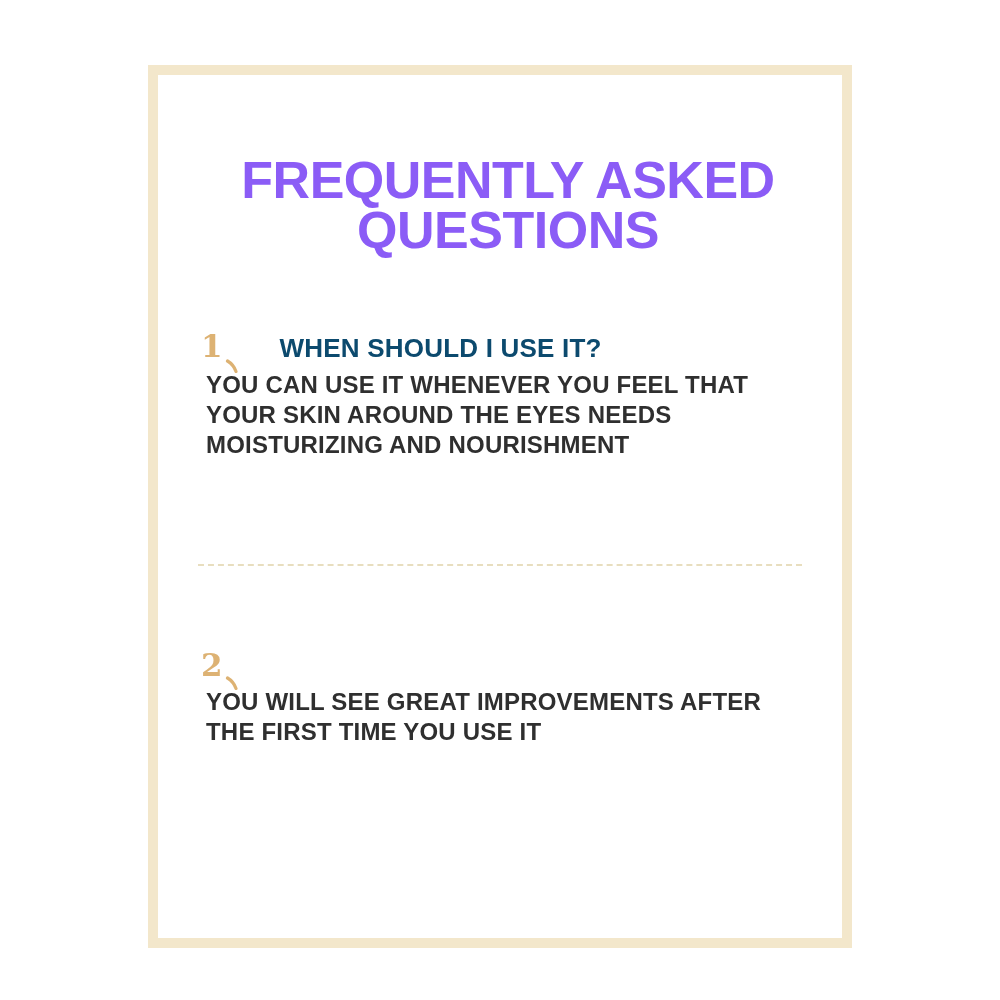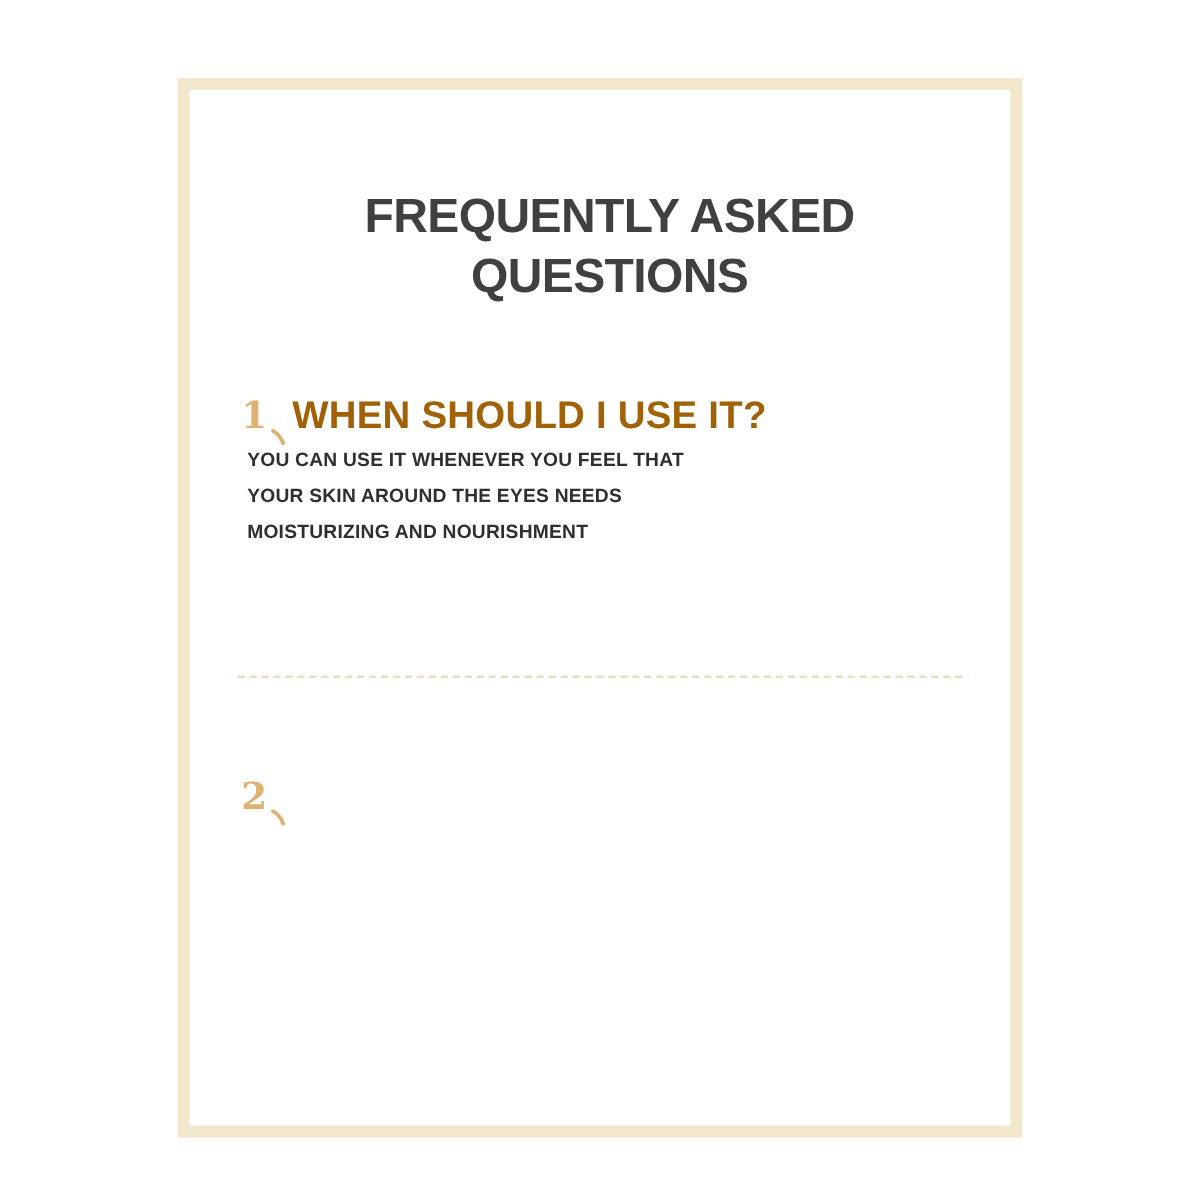--- a/index.html
+++ b/index.html
@@ -22,25 +22,25 @@
   }
   .frame-inner {
     width: 100%;
     height: 100%;
     padding: 0 0 0 43px;
   }
   .page-title {
     margin-top: 80px;
     margin-left: -43px; 
     text-align: center;
-    font-size: 40px;
+    font-size: 52px;
     font-weight: bold;
     line-height: 50px;
     letter-spacing: -0.5px;
-    color: #404040;
+    color: #8b5cf6;
     white-space: pre-line;
     padding-left: 16px;
   }
   .faq-item-1 { margin-top: 72px; }
   .faq-item-2 { margin-top: 80px; }
   .question-line {
     display: flex;
     align-items: baseline;
     line-height: 38px;
   }
@@ -53,29 +53,30 @@
   .comma-icon {
     display: inline-block;
     width: 13px;
     height: 14px;
     margin: 0 6px 0 2px;
     align-self: flex-end;
     position: relative;
     top: -4px;
   }
   .q-text {
-    font-size: 32px;
+    font-size: 26px;
     font-weight: bold;
     letter-spacing: 0.2px;
-    color: #a16207;
+    color: #0c4a6e;
+    margin-left: 36px;
   }
   .answer {
     margin-top: 3px;
     padding-left: 5px;
-    font-size: 16px;
+    font-size: 24px;
     font-weight: bold;
     line-height: 30px;
     letter-spacing: 0.2px;
     color: #2f2f2f;
     white-space: pre-line;
   }
   .divider {
     margin-top: 104px;
     margin-left: -3px;
     width: 604px;
@@ -111,16 +112,18 @@
 
     <section class="faq-item-2">
       <div class="question-line">
         <span class="q-num">2</span>
         <span class="comma-icon">
           <svg width="13" height="14" viewBox="0 0 13 14">
             <path d="M2.5 2 Q8.5 5.5 11 12.5" fill="none" stroke="#ddb273" stroke-width="3.2" stroke-linecap="round"></path>
           </svg>
         </span>
       </div>
+      <p class="answer">YOU WILL SEE GREAT IMPROVEMENTS AFTER
+THE FIRST TIME YOU USE IT</p>
     </section>
 
   </div>
 </div>
 
 </body></html>

